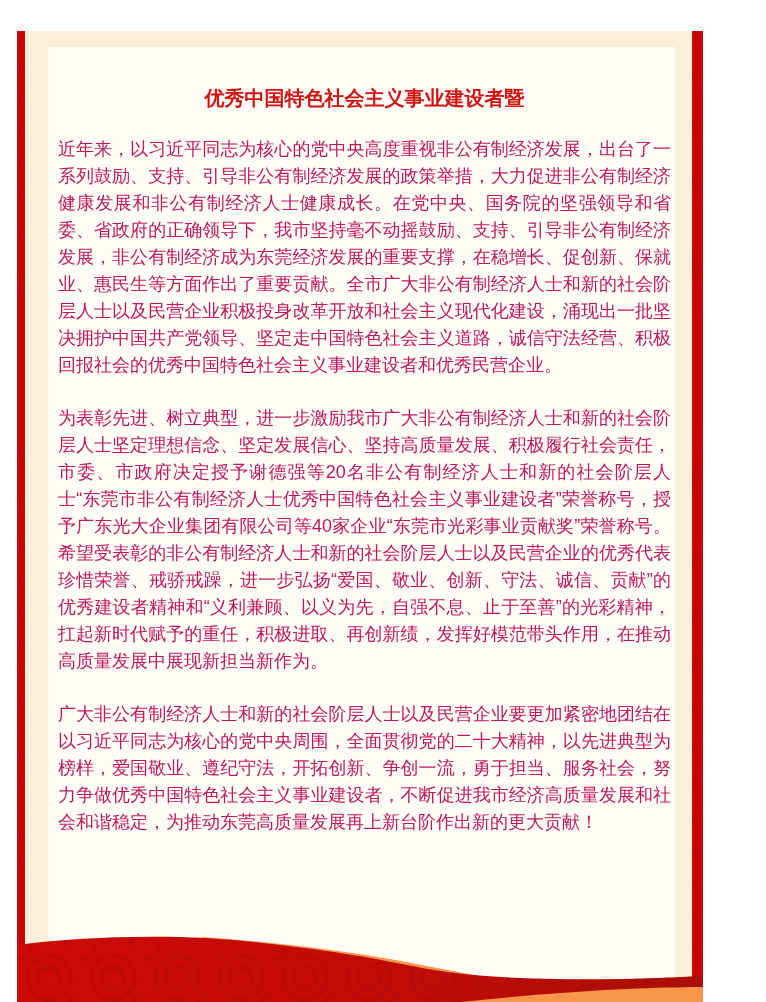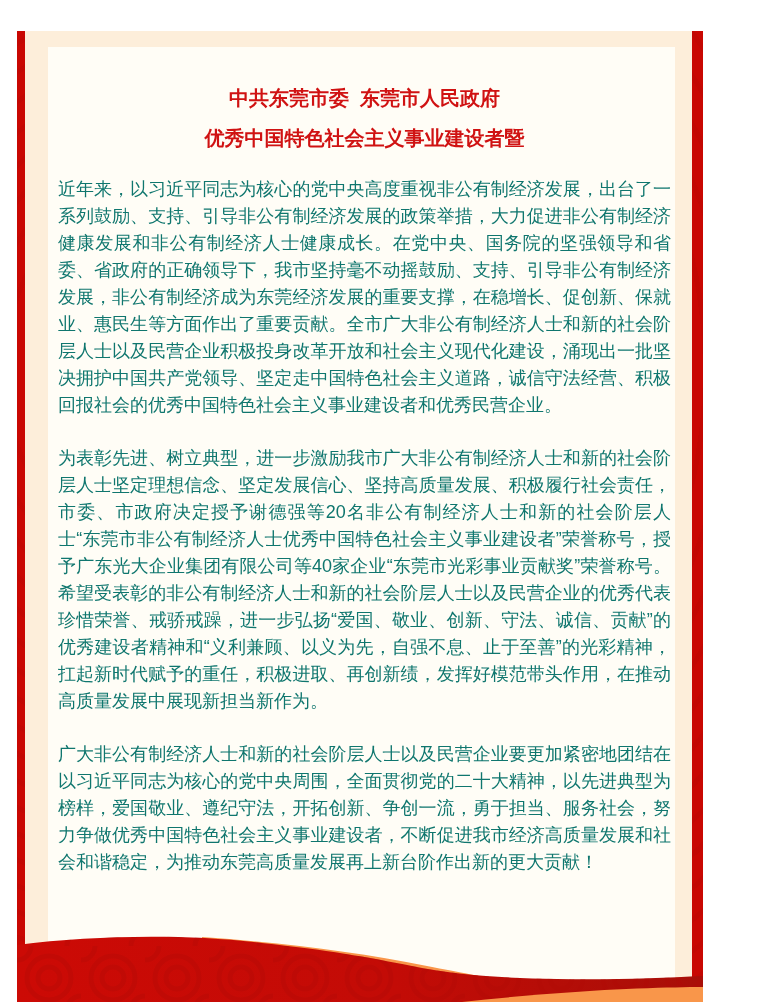--- a/index.html
+++ b/index.html
@@ -38,42 +38,41 @@
     font-size: 20px;
     line-height: 40px;
     font-weight: bold;
     color: #d01212;
     text-align: center;
     white-space: pre;
   }
   .body-text p {
     font-size: 18px;
     line-height: 27px;
-    color: #0f766e;
+    color: #be185d;
     text-align: justify;
     text-justify: inter-ideograph;
     margin: 26px 0 0 0;
   }
   .body-text p.first { margin-top: 18px; }
   .waves {
     position: absolute;
     left: 0; bottom: 0;
     width: 686px; height: 120px;
     display: block;
   }
 </style>
 </head>
 <body>
 
 <div class="poster">
   <div class="frame">
     <div class="card">
       <div class="content">
         <div class="doc-title">
-          <p class="t-line">中共东莞市委  东莞市人民政府</p>
           <p class="t-line">优秀中国特色社会主义事业建设者暨</p>
         </div>
         <div class="body-text">
           <p class="first">近年来，以习近平同志为核心的党中央高度重视非公有制经济发展，出台了一系列鼓励、支持、引导非公有制经济发展的政策举措，大力促进非公有制经济健康发展和非公有制经济人士健康成长。在党中央、国务院的坚强领导和省委、省政府的正确领导下，我市坚持毫不动摇鼓励、支持、引导非公有制经济发展，非公有制经济成为东莞经济发展的重要支撑，在稳增长、促创新、保就业、惠民生等方面作出了重要贡献。全市广大非公有制经济人士和新的社会阶层人士以及民营企业积极投身改革开放和社会主义现代化建设，涌现出一批坚决拥护中国共产党领导、坚定走中国特色社会主义道路，诚信守法经营、积极回报社会的优秀中国特色社会主义事业建设者和优秀民营企业。</p>
           <p>为表彰先进、树立典型，进一步激励我市广大非公有制经济人士和新的社会阶层人士坚定理想信念、坚定发展信心、坚持高质量发展、积极履行社会责任，市委、市政府决定授予谢德强等20名非公有制经济人士和新的社会阶层人士“东莞市非公有制经济人士优秀中国特色社会主义事业建设者”荣誉称号，授予广东光大企业集团有限公司等40家企业“东莞市光彩事业贡献奖”荣誉称号。希望受表彰的非公有制经济人士和新的社会阶层人士以及民营企业的优秀代表珍惜荣誉、戒骄戒躁，进一步弘扬“爱国、敬业、创新、守法、诚信、贡献”的优秀建设者精神和“义利兼顾、以义为先，自强不息、止于至善”的光彩精神，扛起新时代赋予的重任，积极进取、再创新绩，发挥好模范带头作用，在推动高质量发展中展现新担当新作为。</p>
           <p>广大非公有制经济人士和新的社会阶层人士以及民营企业要更加紧密地团结在以习近平同志为核心的党中央周围，全面贯彻党的二十大精神，以先进典型为榜样，爱国敬业、遵纪守法，开拓创新、争创一流，勇于担当、服务社会，努力争做优秀中国特色社会主义事业建设者，不断促进我市经济高质量发展和社会和谐稳定，为推动东莞高质量发展再上新台阶作出新的更大贡献！</p>
         </div>
       </div>
     </div>
   </div>

